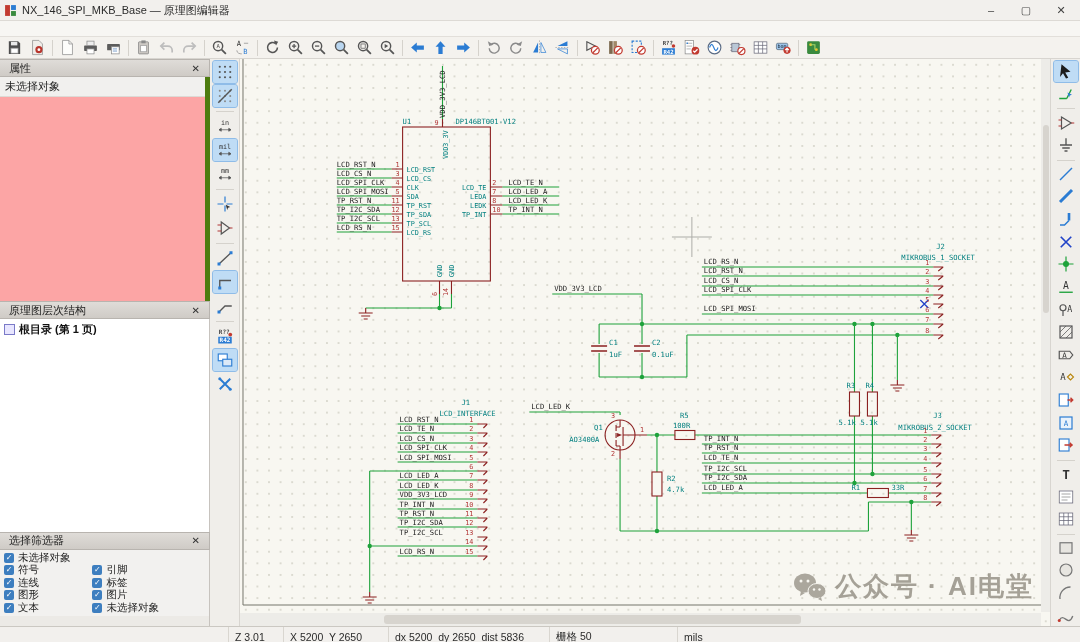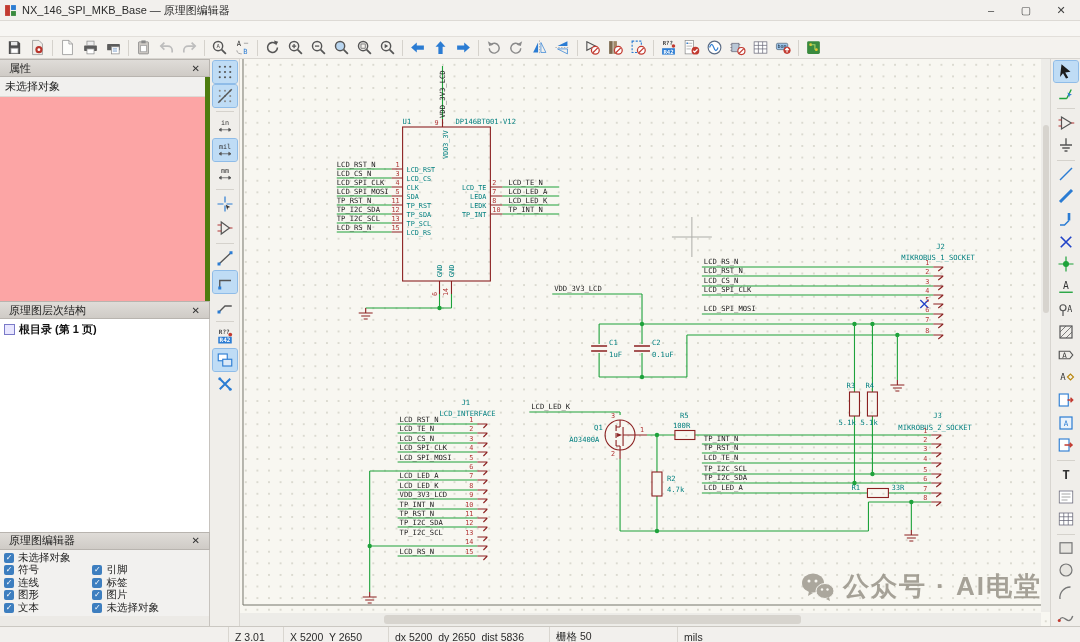--- a/index.html
+++ b/index.html
@@ -56,21 +56,21 @@
   .comp2{stroke:var(--outline);stroke-width:1.6;fill:none}
   .junc{fill:var(--wire)}
   .nc{stroke:var(--nc);stroke-width:1.3;fill:none}
   .xhair{stroke:#ADADA8;stroke-width:1;fill:none}
   .pageborder{stroke:#74746A;stroke-width:1;fill:none}
   text{font-family:"DejaVu Sans Mono",monospace;}
   .st-lbl{font-size:7.2px;fill:var(--lbl)}
   .st-ref{font-size:7.2px;fill:var(--ref)}
   .st-pname{font-size:6.8px;fill:var(--ref)}
   .st-pn{font-size:6.8px;fill:var(--pin_number)}
-  #watermark{position:absolute;right:8px;bottom:22px;display:flex;align-items:center;gap:8px;
+  #watermark{position:absolute;right:16px;bottom:22px;display:flex;align-items:center;gap:8px;
              color:rgba(138,132,120,.75);font-size:26px;font-weight:bold;letter-spacing:2px;}
   .sbar{position:absolute;background:#EDECE8;}
   .sthumb{position:absolute;background:#D7D4CE;border-radius:3px;}
   
   #statusbar{height:19px;background:#F2F0ED;border-top:1px solid #CBC8C2;display:flex;align-items:center;
              font-size:10.5px;color:#2b2b2b;}
   .sb{padding:0 6px;border-left:1px solid #D9D6D0;height:100%;display:flex;align-items:center;white-space:pre;}
   #sb0{width:216px;border-left:none}
   #sb-z{width:42px}#sb-pos{width:92px}#sb-delta{width:148px}#sb-grid{width:115px}#sb-units{flex:1}
 </style>
@@ -601,21 +601,21 @@
         <span>原理图层次结构</span>
         <span class="x">✕</span>
       </div>
       <div id="hier-body">
         <div class="hier-item">
           <span class="hier-ico"></span>
           <b>根目录 (第 1 页)</b>
         </div>
       </div>
       <div class="panel-h">
-        <span>原理图编辑器</span>
+        <span>选择筛选器</span>
         <span class="x">✕</span>
       </div>
       <div id="filter-body">
 
       <label class="flt wide">
             <span class="cb">✓</span>
             <span>未选择对象</span>
           </label>
           <label class="flt">
             <span class="cb">✓</span>

